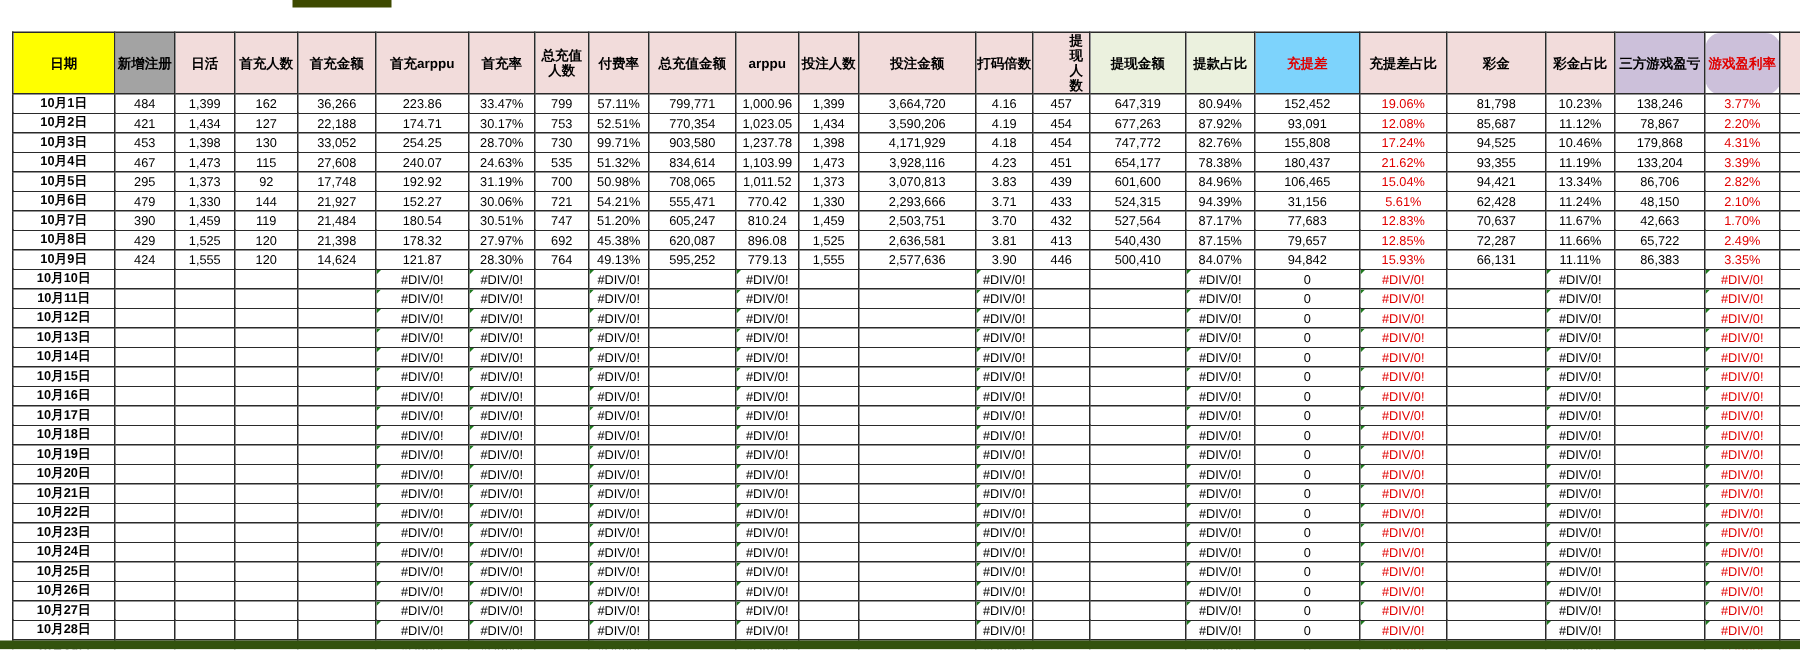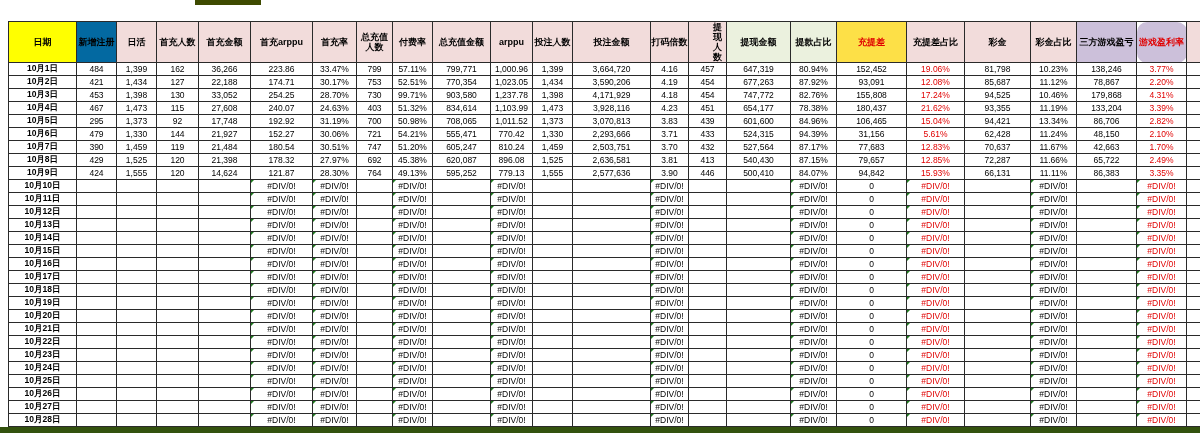--- a/index.html
+++ b/index.html
@@ -60,37 +60,37 @@
         <col class="c18">
         <col class="c19">
       <col class="c20">
         <col class="c21">
         <col class="c22">
         <col class="cpartial">
     </colgroup>
     <thead>
         <tr>
           <th style="background: rgb(255, 255, 0);">日期</th>
-          <th style="background: #0369a1;">新增注册</th>
+          <th style="background: #a3a3a3;">新增注册</th>
           <th style="background: rgb(242, 220, 219);">日活</th>
           <th style="background: rgb(242, 220, 219);">首充人数</th>
           <th style="background: rgb(242, 220, 219);">首充金额</th>
           <th style="background: rgb(242, 220, 219);">首充arppu</th>
           <th style="background: rgb(242, 220, 219);">首充率</th>
           <th style="background: rgb(242, 220, 219);">总充值人数</th>
           <th style="background: rgb(242, 220, 219);">付费率</th>
           <th style="background: rgb(242, 220, 219);">总充值金额</th>
           <th style="background: rgb(242, 220, 219);">arppu</th>
           <th style="background: rgb(242, 220, 219);">投注人数</th>
           <th style="background: rgb(242, 220, 219);">投注金额</th>
           <th style="background: rgb(242, 220, 219);">打码倍数</th>
           <th style="background: rgb(242, 220, 219); padding-left: 20px;">提现人数</th>
           <th style="background: rgb(235, 241, 222);">提现金额</th>
           <th style="background: rgb(235, 241, 222);">提款占比</th>
-          <th class="redtxt" style="background: #fde047;">充提差</th>
+          <th class="redtxt" style="background: #7dd3fc;">充提差</th>
           <th style="background: rgb(242, 220, 219); margin-left: 16px;">充提差占比</th>
           <th style="background: rgb(242, 220, 219);">彩金</th>
           <th style="background: rgb(242, 220, 219);">彩金占比</th>
           <th style="background: rgb(204, 192, 218);">三方游戏盈亏</th>
           <th class="redtxt" style="background: rgb(204, 192, 218); border-radius: 10px;">游戏盈利率</th>
           <th style="background: rgb(242, 220, 219);"></th>
         </tr>
       </thead>
     <tbody>
         <tr>
@@ -172,21 +172,21 @@
           <td class="partialcell"></td>
         </tr>
         <tr>
           <td class="datecell">10月4日</td>
           <td>467</td>
           <td>1,473</td>
           <td>115</td>
           <td>27,608</td>
           <td>240.07</td>
           <td>24.63%</td>
-          <td>403</td>
+          <td>535</td>
           <td>51.32%</td>
           <td>834,614</td>
           <td>1,103.99</td>
           <td>1,473</td>
           <td>3,928,116</td>
           <td>4.23</td>
           <td>451</td>
           <td>654,177</td>
           <td>78.38%</td>
           <td>180,437</td>

